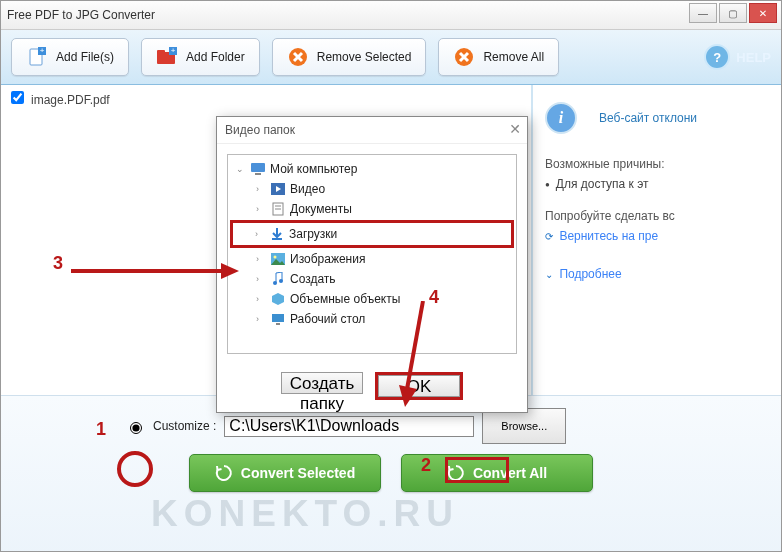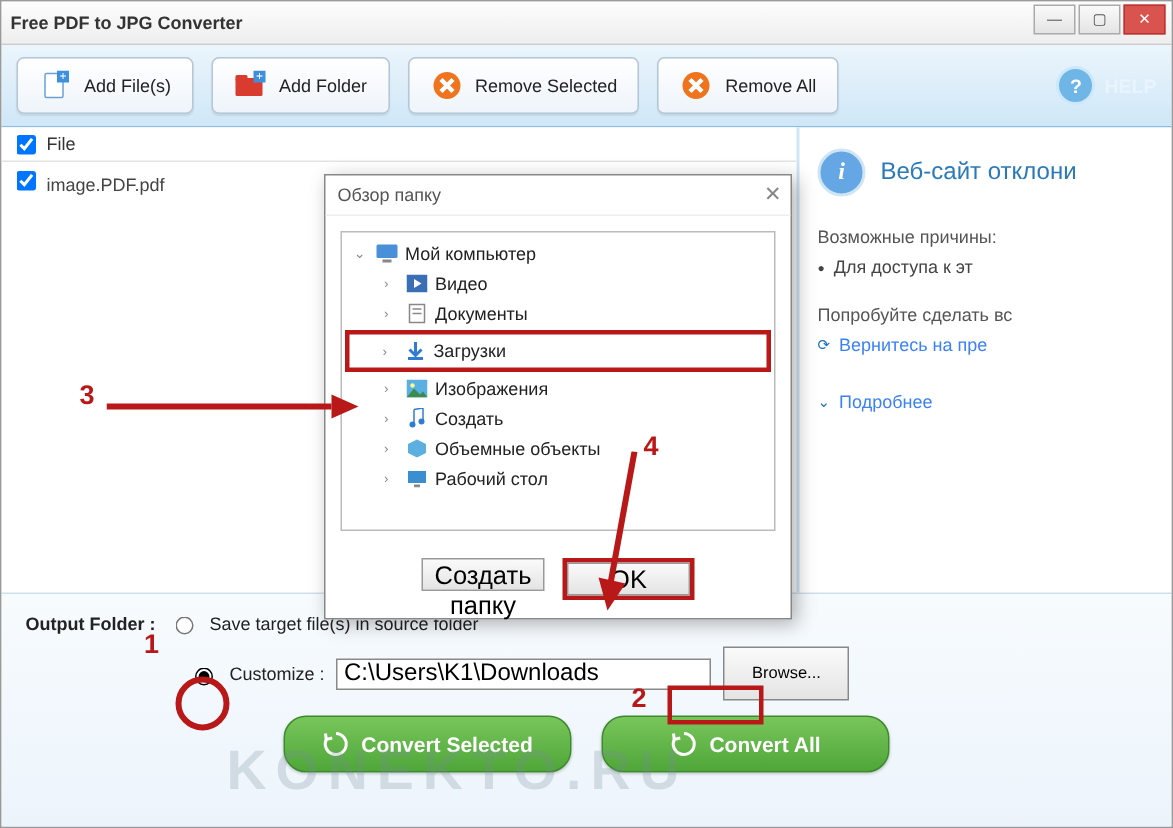--- a/index.html
+++ b/index.html
@@ -1,47 +1,47 @@
 <!DOCTYPE html>
 <html><head>
 <meta charset="utf-8">
 <style>
 html,body{margin:0;padding:0;font-family:"Segoe UI",Tahoma,sans-serif;font-size:12px;color:#222;background:#fff;width:782px;height:552px;overflow:hidden;position:relative}
 .window{width:782px;height:552px;border:1px solid #999;box-sizing:border-box;position:relative;overflow:hidden}
 .titlebar{height:28px;background:linear-gradient(#fdfdfd,#eee);border-bottom:1px solid #ccc;display:flex;align-items:center;padding:0 6px;position:relative}
-.titlebar .title{font-weight:bold;color:#333}
+.titlebar .title{font-weight:normal;color:#333}
 .winbtns{position:absolute;right:4px;top:2px;display:flex;gap:2px}
 .winbtn{width:26px;height:18px;border:1px solid #aaa;background:linear-gradient(#fafafa,#e4e4e4);display:flex;align-items:center;justify-content:center;cursor:pointer;font-size:10px;color:#555}
 .winbtn.close{background:#d9534f;color:#fff;border-color:#b33}
 .toolbar{height:54px;background:linear-gradient(#ebf5fc,#cfe7f7);border-bottom:1px solid #8abde0;display:flex;align-items:center;padding:0 10px;gap:12px}
 .tbtn{height:36px;background:linear-gradient(#fff,#eef4fa);border:1px solid #b7c6d6;border-radius:5px;display:flex;align-items:center;gap:8px;padding:0 14px;cursor:pointer;box-shadow:0 1px 1px rgba(0,0,0,.08)}
 .tbtn .ico{width:22px;height:20px;display:flex;align-items:center;justify-content:center}
 .helpbtn{margin-left:auto;display:flex;align-items:center;gap:6px;color:#e8f4ff;font-weight:bold;font-size:13px;cursor:pointer}
 .helpbtn .qm{width:22px;height:22px;border-radius:50%;background:#6fb6e6;border:2px solid #cde8fa;color:#fff;display:flex;align-items:center;justify-content:center;font-weight:bold}
 .body{display:flex;height:310px}
 .filelist{width:530px;background:#fff;border-right:0}
 .fhdr{height:22px;background:#fff;border-bottom:1px solid #e3e3e3;display:flex;align-items:center;padding:0 6px;gap:4px;font-size:12px;color:#333}
 .frow{height:22px;display:flex;align-items:flex-end;padding:0 6px;gap:4px;font-size:12px;color:#444}
 .rpanel{flex:1;background:#fff;border-left:2px solid #cfe5f4;padding:14px 12px;position:relative}
 .rpanel .info{display:flex;gap:10px;align-items:center;margin-bottom:20px}
 .info .icn{width:28px;height:28px;border-radius:50%;background:#65a7e4;display:flex;align-items:center;justify-content:center;color:#fff;font-family:Georgia,serif;font-style:italic;font-weight:bold;font-size:16px;border:2px solid #cfe5f4}
-.info h2{margin:0;font-size:16px;color:#2a7ab9;font-weight:normal}
+.info h2{margin:12px;font-size:12px;color:#2a7ab9;font-weight:normal}
 .rtxt{font-size:12px;color:#555}
 .bul{display:flex;align-items:center;gap:6px;margin:6px 0;color:#444}
 .link{color:#3b82f6;cursor:pointer}
 .chev{color:#1a6fc4;font-size:10px}
 .sep{height:12px}
 .outarea{background:linear-gradient(#f7fbfe,#ecf4fb);border-top:1px solid #cfe0ed;padding:12px 16px 8px;height:140px;position:relative}
 .row{display:flex;align-items:center;gap:8px;margin-bottom:8px}
 .lbl{font-size:12px;font-weight:bold;color:#222}
 .radio{width:12px;height:12px}
 .pathbox{width:240px;height:17px;border:1px solid #888;background:#fff;font-size:16px;padding:1px 4px}
 .brws{height:36px;padding:0 18px;border:1px solid #888;background:linear-gradient(#fafafa,#e4e4e4);font-size:11px;cursor:pointer}
 .convrow{display:flex;gap:20px;justify-content:center;margin-top:10px}
-.cbtn{height:36px;width:190px;border:1px solid #3c8a2f;border-radius:15px;background:linear-gradient(#79c65b,#4fa639);display:flex;align-items:center;justify-content:center;gap:8px;color:#fff;font-weight:bold;font-size:14px;cursor:pointer;box-shadow:0 1px 2px rgba(0,0,0,.2)}
+.cbtn{height:36px;width:190px;border:1px solid #3c8a2f;border-radius:5px;background:linear-gradient(#79c65b,#4fa639);display:flex;align-items:center;justify-content:center;gap:8px;color:#fff;font-weight:bold;font-size:14px;cursor:pointer;box-shadow:0 1px 2px rgba(0,0,0,.2)}
 .cbtn .refresh{width:18px;height:18px}
 
 .dialog{position:absolute;left:215px;top:115px;width:310px;background:#fff;border:1px solid #888;box-shadow:3px 3px 12px rgba(0,0,0,.3);z-index:50}
 .dtitle{height:26px;display:flex;align-items:center;padding:0 8px;color:#555;font-size:12px;border-bottom:1px solid #eee}
 .dclose{position:absolute;right:6px;top:4px;cursor:pointer;font-size:14px;color:#888}
 .tree{border:1px solid #bbb;margin:10px;height:190px;overflow-y:auto;overflow-x:auto;padding:4px 2px;font-size:12px}
 .tnode{display:flex;align-items:center;gap:4px;height:20px;padding-left:6px}
 .tnode .exp{width:10px;color:#888;font-size:9px}
 .tnode .ticn{width:16px;height:14px;display:inline-flex;align-items:center;justify-content:center}
 .child{padding-left:26px}
@@ -113,24 +113,20 @@
       <span>Remove All</span>
     </div>
     <div class="helpbtn">
       <span class="qm">?</span>
       <span>HELP</span>
     </div>
   </div>
 
   <div class="body">
     <div class="filelist">
-      <div class="fhdr">
-        <input type="checkbox" checked="" style="">
-        <span>File</span>
-      </div>
       <div class="frow">
         <input type="checkbox" checked="" style="">
         <span>image.PDF.pdf</span>
       </div>
     </div>
     <div class="rpanel">
       <div class="info">
         <span class="icn">i</span>
         <h2>Веб-сайт отклони</h2>
       </div>
@@ -147,25 +143,20 @@
         </div>
       <div class="sep"></div>
       <div class="bul">
           <span class="chev">⌄</span>
           <span class="link">Подробнее</span>
         </div>
     </div>
   </div>
 
   <div class="outarea">
-    <div class="row">
-      <span class="lbl">Output Folder :</span>
-      <input type="radio" class="radio" name="of" style="">
-      <span>Save target file(s) in source folder</span>
-    </div>
     <div class="row" style="padding-left:108px">
       <input type="radio" class="radio" name="of" checked="" style="accent-color: rgb(0, 0, 0);">
       <span>Customize :</span>
       <input class="pathbox" value="C:\Users\K1\Downloads" style="">
       <button class="brws">Browse...</button>
     </div>
     <div class="convrow">
       <div class="cbtn">
         <span class="refresh">
             <svg width="18" height="18">
@@ -181,21 +172,21 @@
               <path d="M9 2 A7 7 0 1 1 2.5 6" fill="none" stroke="#fff" stroke-width="2"></path>
               <path d="M2 2 L2.5 6 L6.5 5" fill="none" stroke="#fff" stroke-width="2"></path>
             </svg>
           </span>
         <span>Convert All</span>
       </div>
     </div>
   </div>
 
   <div class="dialog">
-    <div class="dtitle">Обзор папку</div>
+    <div class="dtitle">Видео папок</div>
     <span class="dclose">✕</span>
     <div class="tree">
       <div class="tnode">
         <span class="exp">⌄</span>
         <span class="ticn">
             <svg width="16" height="14">
               <rect x="1" y="1" width="14" height="9" rx="1" fill="#4a90d9"></rect>
               <rect x="5" y="11" width="6" height="2" fill="#888"></rect>
             </svg>
           </span>

